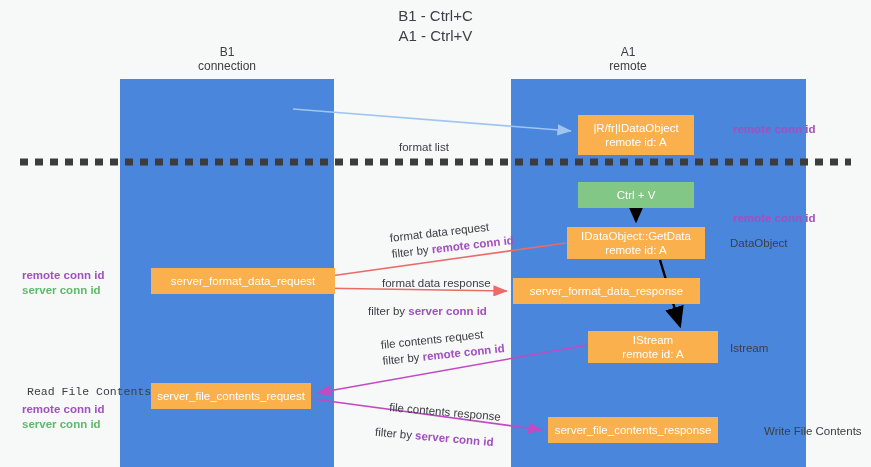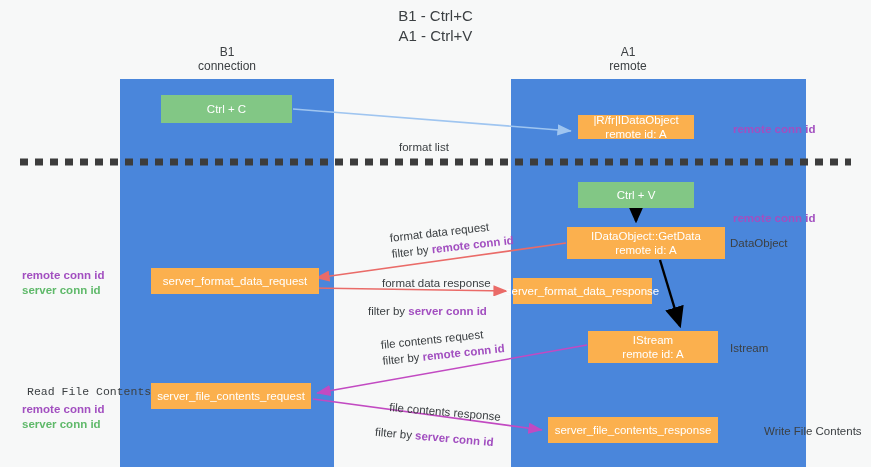--- a/index.html
+++ b/index.html
@@ -36,25 +36,25 @@
   .node{
     position:absolute;box-sizing:border-box;
     display:flex;align-items:center;justify-content:center;
     text-align:center;color:#ffffff;font-size:11.5px;line-height:14px;
     white-space:pre-line;padding:2px 4px;
   }
   .node.green{background:#82c785;}
   .node.orange{background:#fbb04e;}
 
   #node-ctrl-c{left:161px;top:95px;width:131px;height:28px;}
-  #node-idataobject{left:578px;top:115px;width:116px;height:24px;}
+  #node-idataobject{left:578px;top:115px;width:116px;height:40px;}
   #node-ctrl-v{left:578px;top:172px;width:116px;height:26px;margin-top:10px;}
-  #node-getdata{left:567px;top:227px;width:158px;height:32px;}
-  #node-sfdreq{left:151px;top:268px;width:168px;height:26px;}
-  #node-sfdresp{left:513px;top:278px;width:139px;height:26px;}
+  #node-getdata{left:567px;top:227px;width:138px;height:32px;}
+  #node-sfdreq{left:151px;top:268px;width:184px;height:26px;}
+  #node-sfdresp{left:513px;top:278px;width:187px;height:26px;}
   #node-istream{left:588px;top:331px;width:130px;height:32px;}
   #node-sfcreq{left:151px;top:383px;width:160px;height:26px;}
   #node-sfcresp{left:548px;top:417px;width:170px;height:26px;}
 
   
   .lbl{position:absolute;font-size:11.5px;line-height:15px;color:#3c4043;white-space:nowrap;}
   .lbl.purple{color:#a24fc0;font-weight:bold;}
   .lbl.green-t{color:#5fb96a;font-weight:bold;}
 
   #lbl-format-list{left:399px;top:101px;margin-top:39px;}
@@ -119,21 +119,20 @@
   </svg>
 
   <div id="diagram-title">B1 - Ctrl+C
 A1 - Ctrl+V</div>
 
   <div class="lane-head" id="head-b1">B1
 connection</div>
   <div class="lane-head" id="head-a1">A1
 remote</div>
 
-  <div class="node green" id="node-ctrl-c">Ctrl + C</div>
   <div class="node orange" id="node-idataobject">|R/fr|IDataObject
 remote id: A</div>
   <div class="node green" id="node-ctrl-v">Ctrl + V</div>
   <div class="node orange" id="node-getdata">IDataObject::GetData
 remote id: A</div>
   <div class="node orange" id="node-sfdreq">server_format_data_request</div>
   <div class="node orange" id="node-sfdresp">server_format_data_response</div>
   <div class="node orange" id="node-istream">IStream
 remote id: A</div>
   <div class="node orange" id="node-sfcreq">server_file_contents_request</div>

